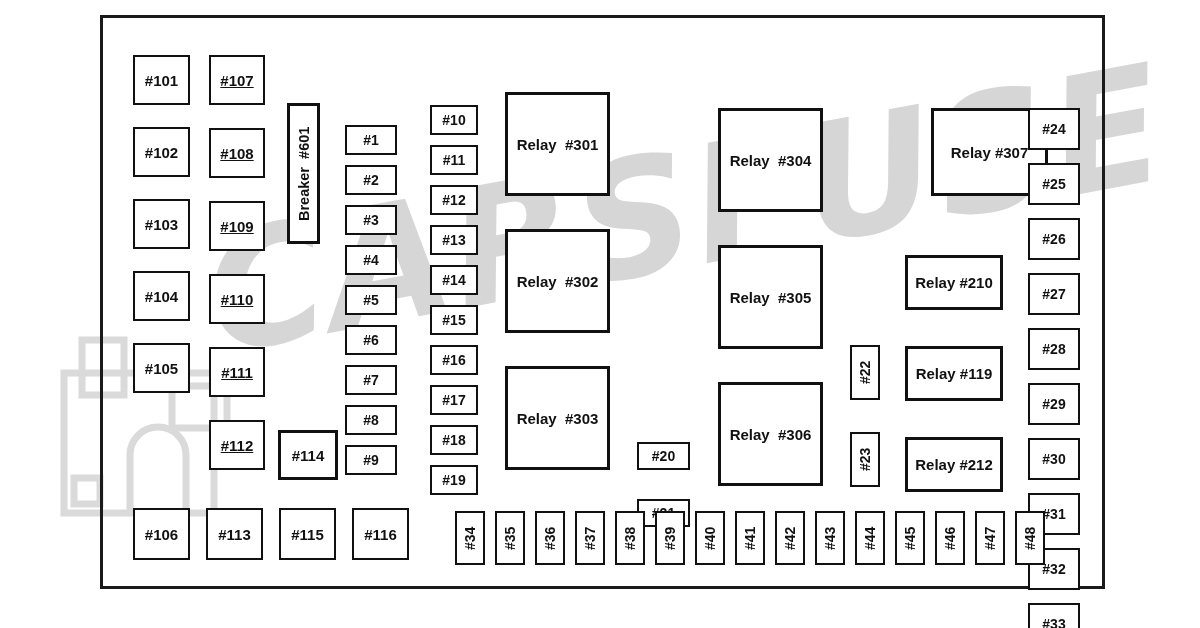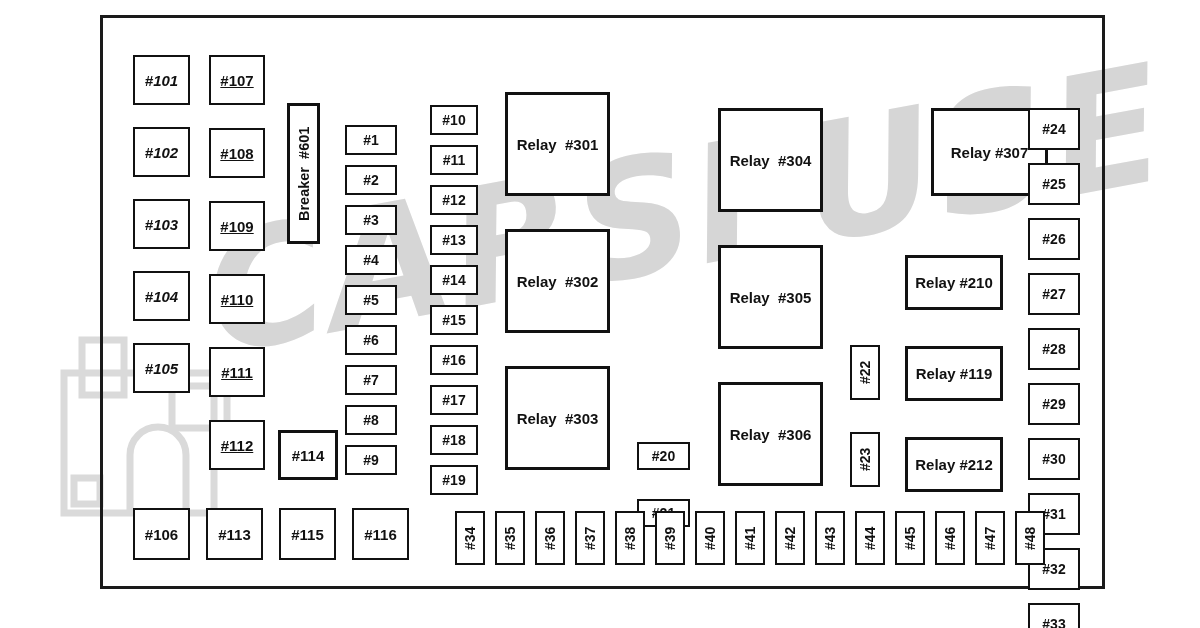--- a/index.html
+++ b/index.html
@@ -26,21 +26,21 @@
   .hrow{flex-direction:row;}
   .fuse,.bigbox{
     background:#fff;border:2.5px solid #111;box-sizing:border-box;
     display:flex;align-items:center;justify-content:center;
     font-weight:bold;font-size:15px;color:#111;white-space:pre;
   }
   .bigbox{border-width:3px;position:absolute;z-index:3;}
   .vtxt{writing-mode:vertical-rl;transform:rotate(180deg);}
 
   
-  .col-a{left:133px;top:55px;gap:22px;font-style:italic;}       .col-a>.fuse{width:57px;height:50px;}
+  .col-a{left:133px;top:55px;gap:22px;}       .col-a>.fuse{width:57px;height:50px;}
   .col-b{left:209px;top:55px;gap:23px;text-decoration:underline;}       .col-b>.fuse{width:56px;height:50px;}
   .box-602{left:287px;top:52px;width:133px;height:33px;}
   .box-601{left:287px;top:103px;width:33px;height:141px;font-size:14.5px;}
   .box-114{left:278px;top:430px;width:60px;height:50px;}
   .col-s1{left:345px;top:125px;gap:10px;}     .col-s1>.fuse{width:52px;height:30px;font-size:14px;}
   .col-s2{left:430px;top:105px;gap:10px;}     .col-s2>.fuse{width:48px;height:30px;font-size:14px;}
   .relays-l{left:505px;top:92px;gap:33px;}   .relays-l>.fuse{width:105px;height:104px;border-width:3px;}
   .mid-f{left:637px;top:425px;gap:12px;}      .mid-f>.fuse{width:53px;height:28px;font-size:14px;margin-top:17px;}
   .relays-c{left:718px;top:108px;gap:33px;}   .relays-c>.fuse{width:105px;height:104px;border-width:3px;}
   .vert-f{left:850px;top:345px;gap:32px;}     .vert-f>.fuse{width:30px;height:55px;font-size:14px;writing-mode:vertical-rl;transform:rotate(180deg);}

